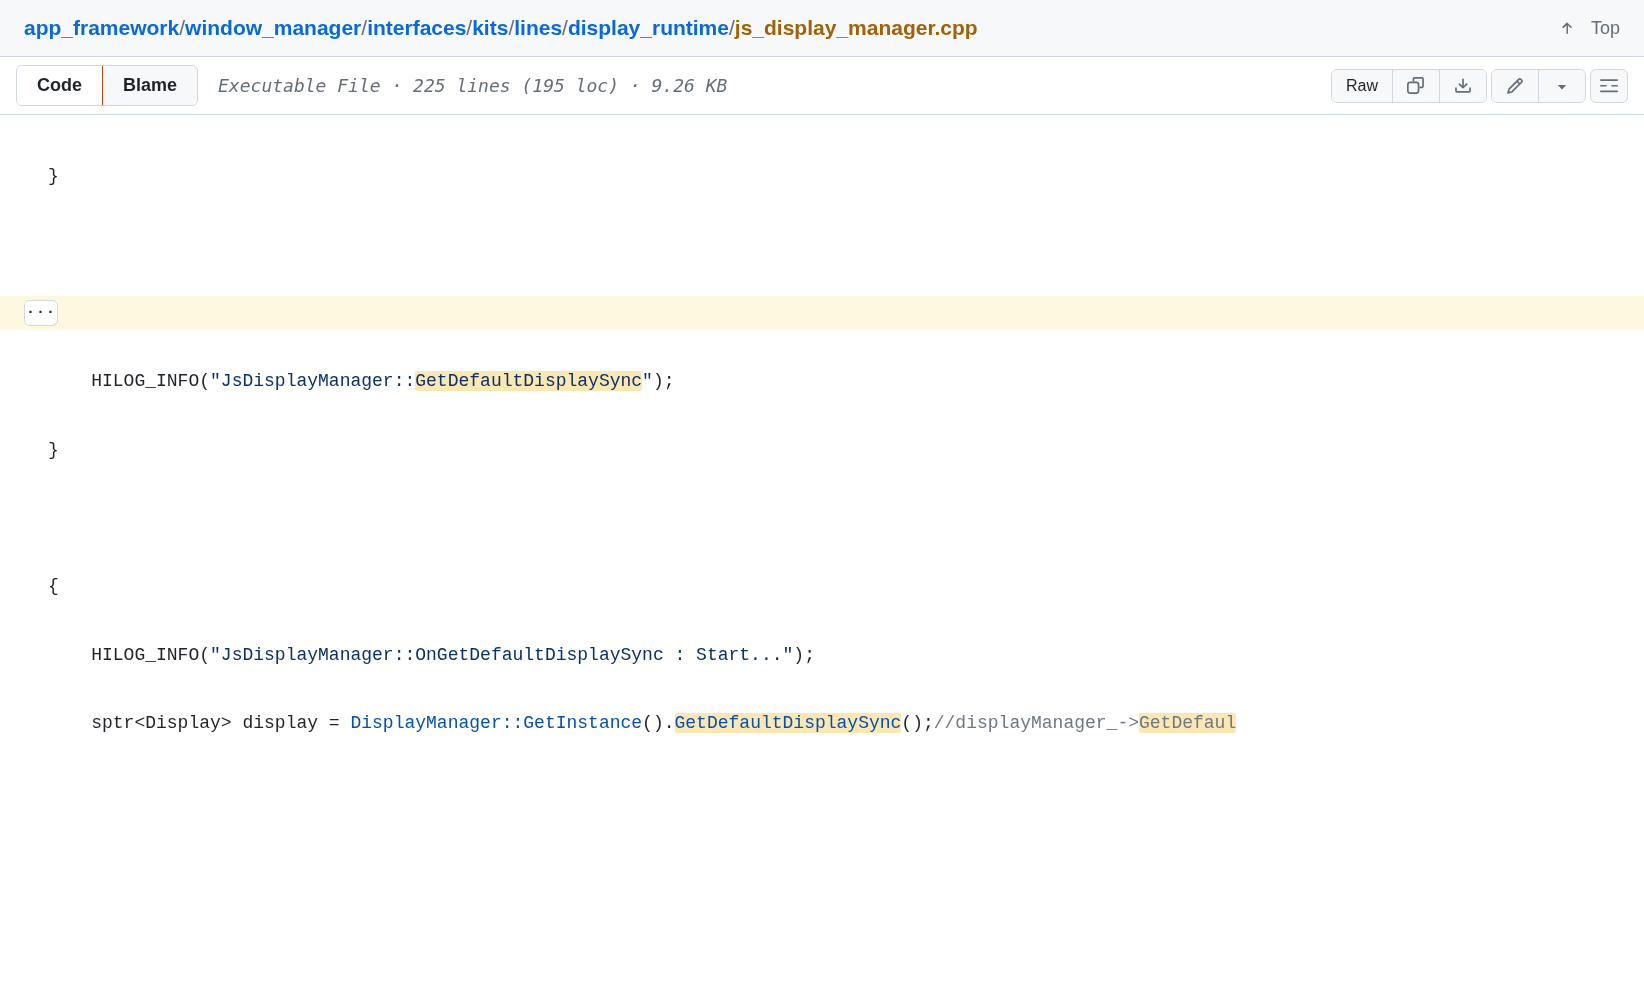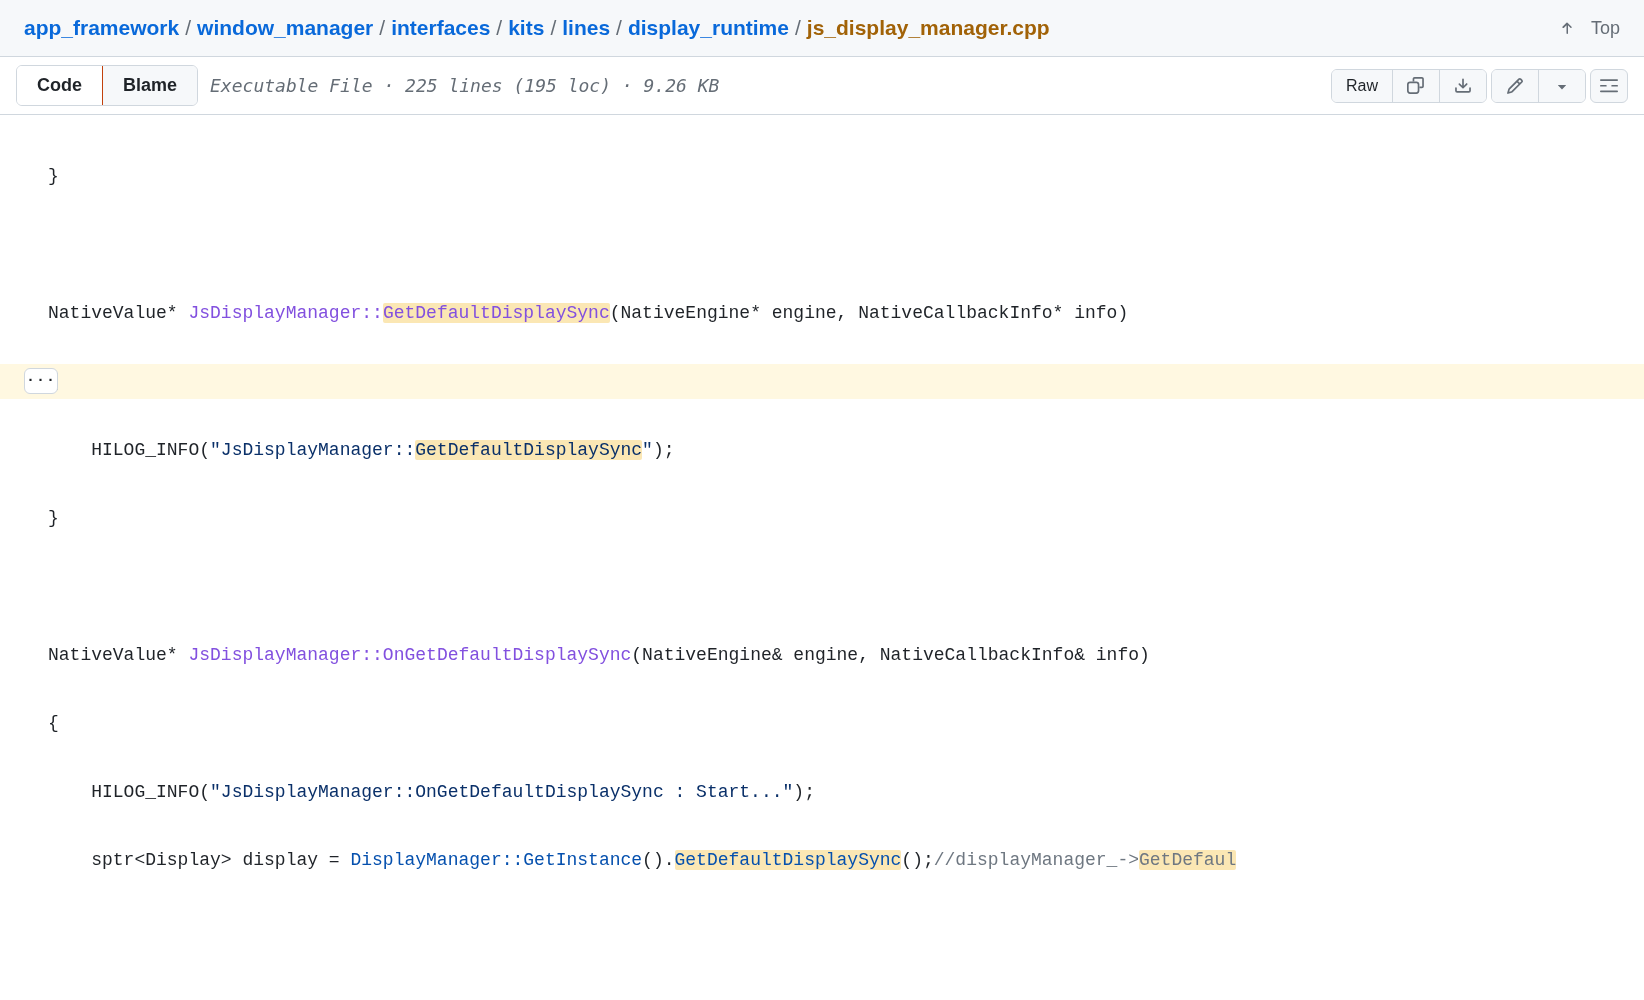--- a/index.html
+++ b/index.html
@@ -14,21 +14,20 @@
     align-items: center;
     justify-content: space-between;
     padding: 16px 24px;
     border-bottom: 1px solid #d0d7de;
     background: #f6f8fa;
   }
   .breadcrumb {
     display: flex;
     align-items: center;
     flex-wrap: wrap;
-    gap: 6px;
     font-size: 21px;
     font-weight: 400;
   }
   .breadcrumb a {
     color: #0969da;
     text-decoration: none;
     font-weight: 600;
   }
   .breadcrumb .sep { color: #656d76; }
   .breadcrumb .current { font-weight: 700; color: #a16207; }
@@ -41,21 +40,21 @@
     cursor: pointer;
   }
   .top-link svg { width: 16px; height: 16px; fill: #656d76; }
   .toolbar {
     display: flex;
     align-items: center;
     justify-content: space-between;
     padding: 8px 16px;
     border-bottom: 1px solid #d0d7de;
   }
-  .toolbar-left { display: flex; align-items: center; gap: 12px; }
+  .toolbar-left { display: flex; align-items: center; gap: 20px; }
   .tab-group {
     display: flex;
     border: 1px solid #d0d7de;
     border-radius: 6px;
     overflow: hidden;
   }
   .tab {
     padding: 9px 20px;
     font-size: 18px;
     font-weight: 600;
@@ -211,26 +210,24 @@
       <svg viewBox="0 0 16 16">
           <path d="M0 2.75A.75.75 0 0 1 .75 2h14.5a.75.75 0 0 1 0 1.5H.75A.75.75 0 0 1 0 2.75Zm0 5A.75.75 0 0 1 .75 7h4.5a.75.75 0 0 1 0 1.5H.75A.75.75 0 0 1 0 7.75Zm0 5a.75.75 0 0 1 .75-.75h14.5a.75.75 0 0 1 0 1.5H.75a.75.75 0 0 1-.75-.75ZM10.75 7h4.5a.75.75 0 0 1 0 1.5h-4.5a.75.75 0 0 1 0-1.5Z"></path>
         </svg>
     </div>
   </div>
 </div>
 
 <div class="code-area">
 <div class="code-line"><span>}</span></div>
 <div class="code-line"> </div>
-<div class="code-line"><span>NativeValue* </span><span class="fn">JsDisplayManager::</span><span class="fn"><mark class="hl">GetDefaultDisplaySync</mark></span><span>(NativeEngine* engine, NativeCallbackInfo* info)</span></div>
 <div class="code-line highlighted"><span>{</span><div class="ellipsis-btn">···</div></div>
 <div class="code-line"><span>    HILOG_INFO(</span><span class="str">"JsDisplayManager::</span><span class="str"><mark class="hl">GetDefaultDisplaySync</mark></span><span class="str">"</span><span>);</span></div>
 <div class="code-line"><span>}</span></div>
 <div class="code-line"> </div>
-<div class="code-line"><span>NativeValue* </span><span class="fn">JsDisplayManager::OnGetDefaultDisplaySync</span><span>(NativeEngine&amp; engine, NativeCallbackInfo&amp; info)</span></div>
 <div class="code-line"><span>{</span></div>
 <div class="code-line"><span>    HILOG_INFO(</span><span class="str">"JsDisplayManager::OnGetDefaultDisplaySync : Start..."</span><span>);</span></div>
 <div class="code-line"><span>    sptr&lt;Display&gt; display = </span><span class="call">DisplayManager::GetInstance</span><span>().</span><span class="call"><mark class="hl">GetDefaultDisplaySync</mark></span><span>();</span><span class="cmt">//displayManager_-&gt;</span><span class="cmt"><mark class="hl">GetDefaul</mark></span></div>
 
 
 
 
 
 
 

